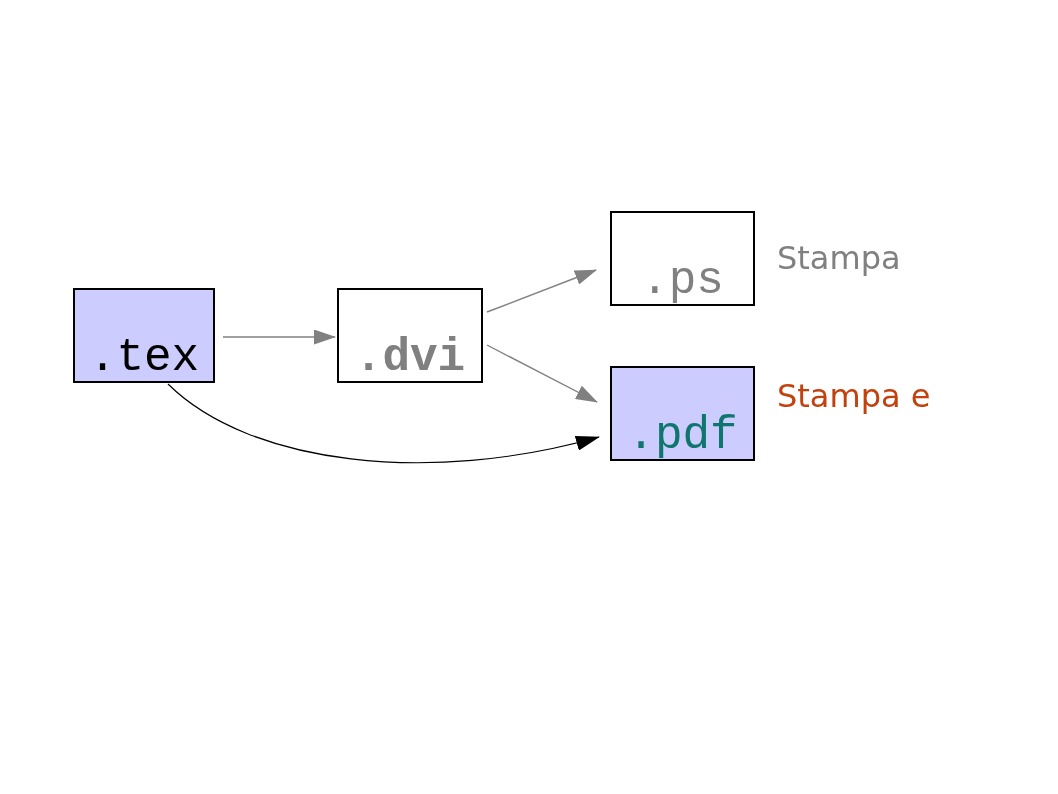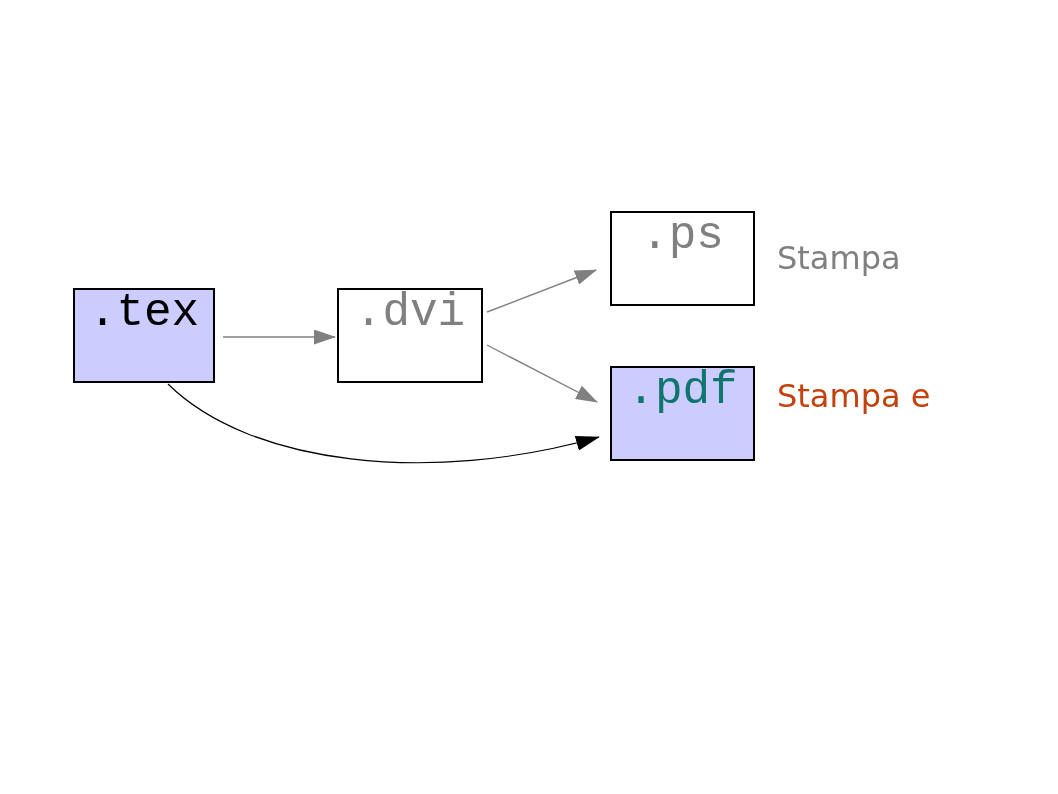--- a/index.html
+++ b/index.html
@@ -21,39 +21,39 @@
     top: 0;
     width: 1058px;
     height: 794px;
     pointer-events: none;
   }
   .node {
     position: absolute;
     box-sizing: border-box;
     border: 2px solid #000000;
     display: flex;
-    align-items: flex-start;
+    align-items: flex-end;
     justify-content: center;
   }
   .node .label {
     font-family: "Liberation Mono", monospace;
     font-size: 46px;
     line-height: 1;
     white-space: nowrap;
   }
   .node-tex {
     left: 73px; top: 288px; width: 142px; height: 95px;
     background: #ccccff;
   }
   .node-tex .label { color: #000000; }
   .node-dvi {
     left: 337px; top: 288px; width: 146px; height: 95px;
     background: #ffffff;
   }
-  .node-dvi .label { color: #808080; }
+  .node-dvi .label { color: #808080; font-weight: bold; }
   .node-ps {
     left: 610px; top: 211px; width: 145px; height: 95px;
     background: #ffffff;
   }
   .node-ps .label { color: #808080; }
   .node-pdf {
     left: 610px; top: 366px; width: 145px; height: 95px;
     background: #ccccff;
   }
   .node-pdf .label { color: #0f766e; }

